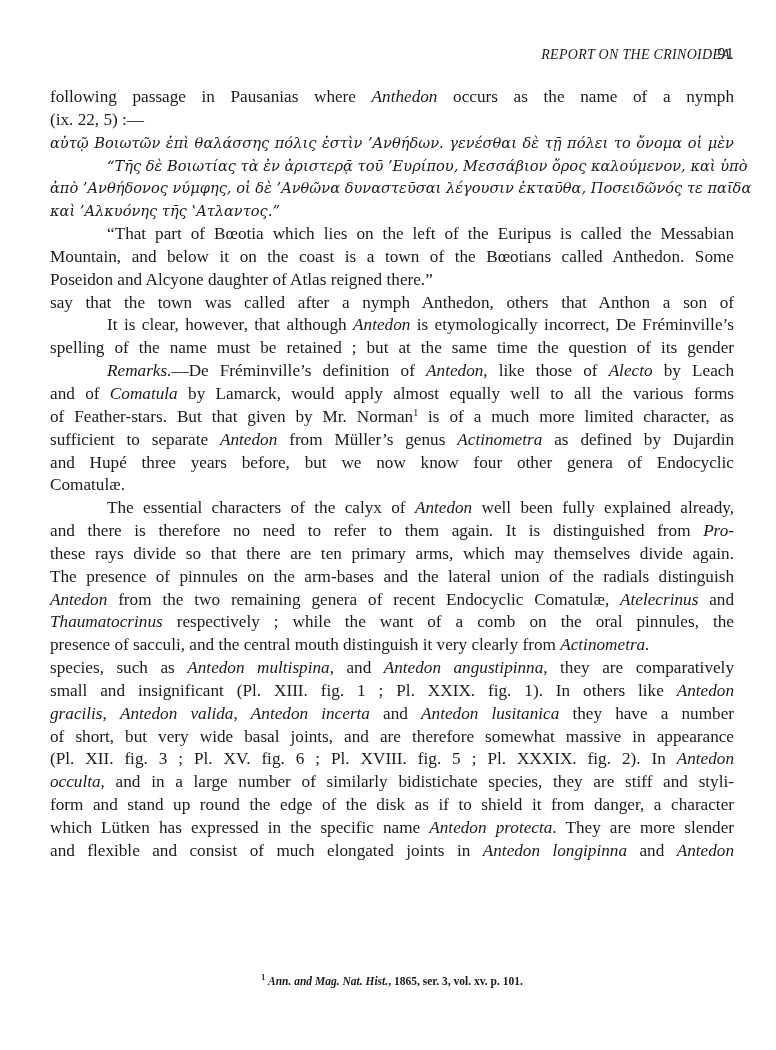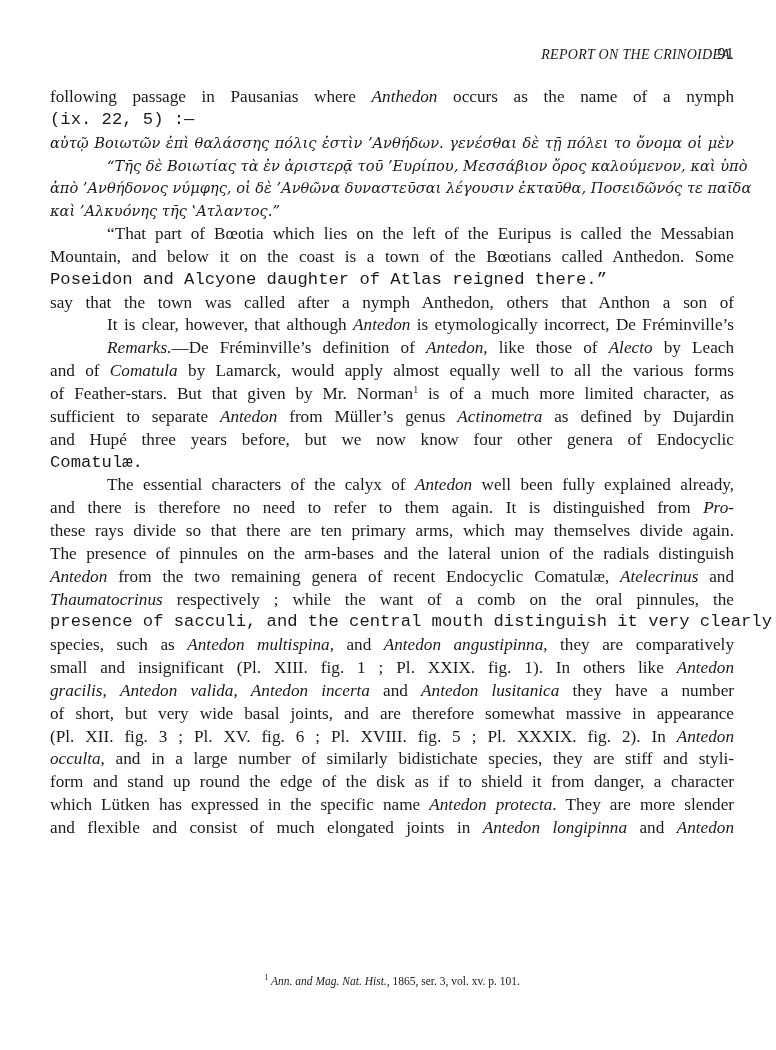--- a/index.html
+++ b/index.html
@@ -5,25 +5,25 @@
   html, body { margin: 0; padding: 0; background: #ffffff; }
   body { width: 776px; height: 1050px; position: relative; overflow: hidden;
          font-family: "Liberation Serif", "DejaVu Serif", serif; color: #1a1a1a; }
   .page { position: absolute; left: 50px; top: 0; width: 684px; }
   .header { position: absolute; top: 47px; left: 0; width: 684px; height: 22px;
             font-size: 14px; letter-spacing: 0.3px; }
   .header .title { position: absolute; left: 0; right: 0; text-align: right; top: 0; font-style: italic; }
   .header .pagenum { position: absolute; right: 0; top: -2px; font-size: 16px; }
   .body { position: absolute; top: 86px; left: 0; width: 684px; font-size: 17.2px; line-height: 22.85px; }
   .line { display: block; white-space: nowrap; text-align: justify; text-align-last: justify; }
-  .line.last { text-align-last: left; font-family: Liberation Mono, monospace; }
+  .line.last { text-align-last: left; }
   .line.ind { padding-left: 57px; }
   .greek { font-family: "DejaVu Serif", serif; font-size: 15.4px; }
   i { font-style: italic; }
-  .footnote { position: absolute; top: 973px; left: 0; width: 684px; text-align: center; font-size: 11.5px; font-weight: normal; }
+  .footnote { position: absolute; top: 973px; left: 0; width: 684px; text-align: center; font-size: 11.5px; font-weight: bold; }
   .footnote sup { font-size: 8px; }
   sup.ref { font-size: 10px; vertical-align: 6px; line-height: 0; }
 </style>
 </head>
 <body>
 
 <div class="page">
   <div class="header">
     <span class="title">REPORT ON THE CRINOIDEA.</span>
     <span class="pagenum">91</span>
@@ -34,20 +34,21 @@
       <div class="line last"><span>(ix. 22, 5) :—</span></div>
       <div class="line greek" style="font-family: &quot;DejaVu Serif&quot;, serif; font-size: 14.6px; font-style: italic;"><span>αὐτῷ Βοιωτῶν ἐπὶ θαλάσσης πόλις ἐστὶν ’Ανθήδων.  γενέσθαι δὲ τῇ πόλει το ὄνομα οἱ μὲν</span></div>
       <div class="line ind greek" style="font-family: &quot;DejaVu Serif&quot;, serif; font-size: 14.6px; font-style: italic;"><span>“Τῆς δὲ Βοιωτίας τὰ ἐν ἀριστερᾷ τοῦ ’Ευρίπου, Μεσσάβιον ὄρος καλούμενον, καὶ ὑπὸ</span></div>
       <div class="line greek" style="font-family: &quot;DejaVu Serif&quot;, serif; font-size: 14.6px; font-style: italic;"><span>ἀπὸ ’Ανθήδονος νύμφης, οἱ δὲ ’Ανθῶνα δυναστεῦσαι λέγουσιν ἐκταῦθα, Ποσειδῶνός τε παῖδα</span></div>
       <div class="line last greek" style="font-family: &quot;DejaVu Serif&quot;, serif; font-size: 14.6px; font-style: italic;"><span>καὶ ’Αλκυόνης τῆς ‛Ατλαντος.”</span></div>
       <div class="line ind"><span>“That part of Bœotia which lies on the left of the Euripus is called the Messabian</span></div>
       <div class="line"><span>Mountain, and below it on the coast is a town of the Bœotians called Anthedon.  Some</span></div>
       <div class="line last"><span>Poseidon and Alcyone daughter of Atlas reigned there.”</span></div>
       <div class="line"><span>say that the town was called after a nymph Anthedon, others that Anthon a son of</span></div>
       <div class="line ind"><span>It is clear, however, that although </span><i>Antedon</i><span> is etymologically incorrect, De Fréminville’s</span></div>
+      <div class="line"><span>spelling of the name must be retained ; but at the same time the question of its gender</span></div>
       <div class="line ind"><i>Remarks.</i><span>—De Fréminville’s definition of </span><i>Antedon</i><span>, like those of </span><i>Alecto</i><span> by Leach</span></div>
       <div class="line"><span>and of </span><i>Comatula</i><span> by Lamarck, would apply almost equally well to all the various forms</span></div>
       <div class="line"><span>of Feather-stars.   But that given by Mr. Norman</span><sup class="ref">1</sup><span> is of a much more limited character, as</span></div>
       <div class="line"><span>sufficient to separate </span><i>Antedon</i><span> from Müller’s genus </span><i>Actinometra</i><span> as defined by Dujardin</span></div>
       <div class="line"><span>and Hupé three years before, but we now know four other genera of Endocyclic</span></div>
       <div class="line last"><span>Comatulæ.</span></div>
       <div class="line ind"><span>The essential characters of the calyx of </span><i>Antedon</i><span> well been fully explained already,</span></div>
       <div class="line"><span>and there is therefore no need to refer to them again.  It is distinguished from </span><i>Pro-</i></div>
       <div class="line"><span>these rays divide so that there are ten primary arms, which may themselves divide again.</span></div>
       <div class="line"><span>The presence of pinnules on the arm-bases and the lateral union of the radials distinguish</span></div>

